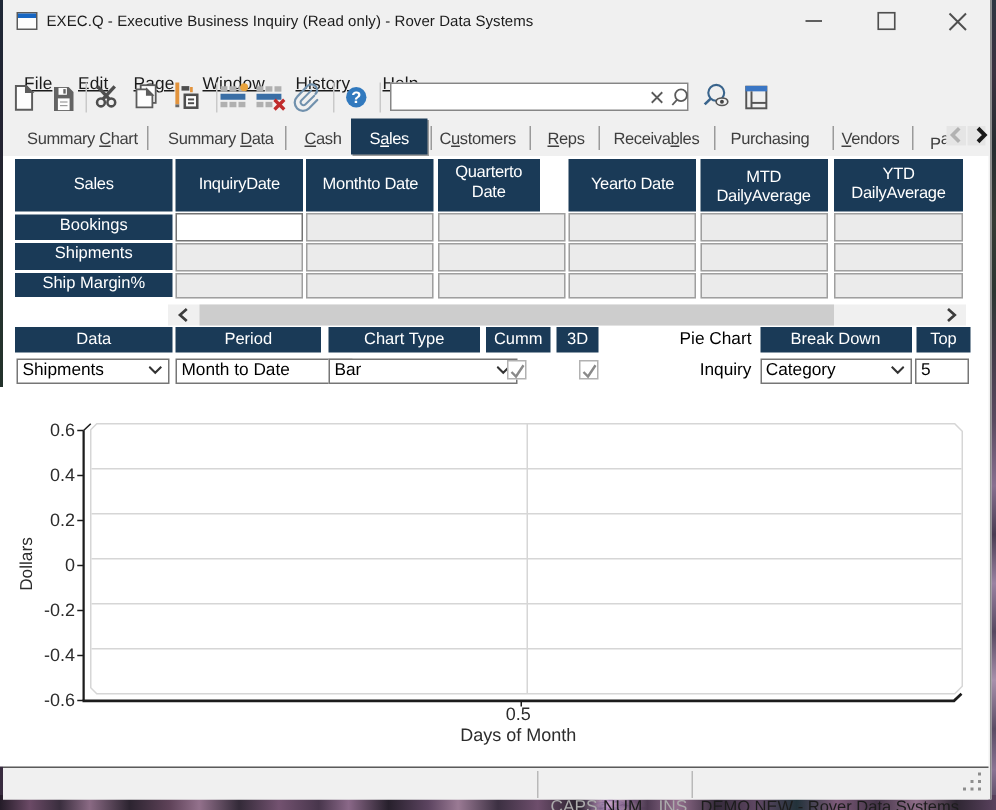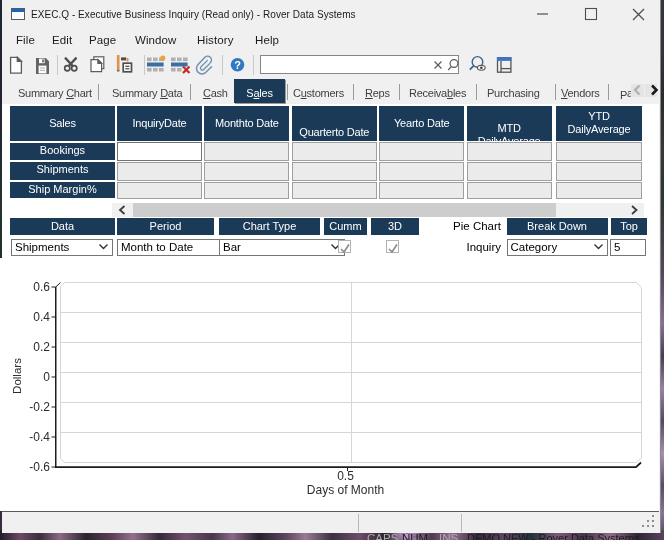--- a/index.html
+++ b/index.html
@@ -19,21 +19,21 @@
 #win { position:absolute; left:2px; top:0; width:659px; height:533px; background:#f0f0f0; border-right:1.5px solid #8a8a8a; }
 
 #title { position:absolute; left:0; top:0; width:100%; height:28px; background:#f0f0f0; }
 #ticon { position:absolute; left:9px; top:8px; width:14px; height:12px; border:1px solid #5a5a5a; background:#fdfdfd; }
 #ticon::before { content:""; position:absolute; left:0; top:0; width:12px; height:3px; background:#1766c2; }
 #ttext { position:absolute; left:29px; top:9px; font-size:10px; letter-spacing:0.05px; color:#1b1b1b; white-space:nowrap; }
 .capbtn { position:absolute; top:0; width:44px; height:28px; }
 #tmin  { left:518px; } #tmax { left:566px; } #tclose { left:614px; }
 
 #menu { position:absolute; left:0; top:28px; width:100%; height:24px; font-size:11.5px; letter-spacing:0.1px; color:#1b1b1b; }
-#menu span { position:absolute; top:6px; }
+#menu span { position:absolute; top:22px;text-decoration:underline; }
 
 #tbar { position:absolute; left:0; top:52px; width:100%; height:28px; }
 .tsep { position:absolute; top:3px; width:1px; height:20px; background:#c9c9c9; }
 #tbox { position:absolute; left:258px; top:3px; width:199px; height:19px; background:#fff; border:1px solid #868686; }
 
 #tabs { position:absolute; left:0; top:80px; width:100%; height:24px; font-size:11px; letter-spacing:-0.25px; color:#3f3f3f; }
 .tab { position:absolute; top:7px; white-space:nowrap; }
 .tabsep { position:absolute; top:4px; width:1px; height:16px; background:#9a9a9a; }
 #seltab { position:absolute; left:232px; top:-1px; width:51px; height:24px; background:#1a3a57; color:#fff; text-align:center; padding-top:8px; box-shadow:1px 1px 0 #9a9a9a; }
 .tsb { position:absolute; top:4px; width:14px; height:13px; background:#e5e5e5; }
@@ -222,23 +222,23 @@
     <svg width="40" height="24" style="position:absolute;left:625px;top:0">
       <path d="M12.5 5.5 L8 10 L12.5 14.5" stroke="#b2b2b2" stroke-width="2.4" fill="none"></path>
       <path d="M25 5.5 L29.5 10 L25 14.5" stroke="#1a1a1a" stroke-width="2.6" fill="none"></path>
     </svg>
   </div>
   <div id="panel">
 
     <div class="hcell navy" style="left:8px;width:105px;padding-top:11px">Sales</div>
     <div class="hcell navy" style="left:115px;width:85px;padding-top:11px">InquiryDate</div>
     <div class="hcell navy" style="left:202.4px;width:85px;padding-top:11px">Monthto Date</div>
-    <div class="hcell navy" style="left:289.8px;width:85px;padding-top:20px">Quarterto Date</div>
+    <div class="hcell navy" style="left:289.8px;width:68px;padding-top:3px">Quarterto Date</div>
     <div class="hcell navy" style="left:377.2px;width:85px;padding-top:11px">Yearto Date</div>
-    <div class="hcell navy" style="left:464.6px;width:85px;padding-top:16px">MTD<br>DailyAverage</div>
+    <div class="hcell navy" style="left:464.6px;width:85px;padding-top:6px">MTD<br>DailyAverage</div>
     <div class="hcell navy" style="left:554px;width:86px;padding-top:4px">YTD<br>DailyAverage</div>
 
     <div class="rcell navy" style="top:39px;height:17px;padding-top:1px">Bookings</div>
     <div class="rcell navy" style="top:58px;height:17.5px;padding-top:1px">Shipments</div>
     <div class="rcell navy" style="top:78px;height:16px;padding-top:1px">Ship Margin%</div>
 
     <div class="dcell" style="left:115px;top:38px;width:85px;height:19px;background:#fff;border-color:#737373"></div>
     <div class="dcell" style="left:202.4px;top:38px;width:85px;height:19px"></div>
     <div class="dcell" style="left:289.8px;top:38px;width:85px;height:19px"></div>
     <div class="dcell" style="left:377.2px;top:38px;width:85px;height:19px"></div>
@@ -262,21 +262,21 @@
       <svg width="532" height="14" style="position:absolute;left:0;top:0">
         <path d="M12.5 3 L8 7 L12.5 11" stroke="#3c3c3c" stroke-width="1.8" fill="none"></path>
         <path d="M520 3 L524.5 7 L520 11" stroke="#3c3c3c" stroke-width="1.8" fill="none"></path>
       </svg>
     </div>
 
     <div class="chead navy" style="left:8px;width:105px">Data</div>
     <div class="chead navy" style="left:115px;width:97px">Period</div>
     <div class="chead navy" style="left:217px;width:101px">Chart Type</div>
     <div class="chead navy" style="left:322px;width:43px">Cumm</div>
-    <div class="chead navy" style="left:369px;width:48px">3D</div>
+    <div class="chead navy" style="left:369px;width:28px">3D</div>
     <div class="lbl" style="left:418px;top:116px;width:81px">Pie Chart</div>
     <div class="chead navy" style="left:504.5px;width:101px">Break Down</div>
     <div class="chead navy" style="left:609px;width:36px">Top</div>
 
     <div class="combo" style="left:9px;width:102px">Shipments<svg width="9" height="6">
           <path d="M0.5 0.5 L4.5 4.5 L8.5 0.5" stroke="#333" stroke-width="1.4" fill="none"></path>
         </svg></div>
     <div class="combo" style="left:115px;width:118px">Month to Date<svg width="9" height="6">
           <path d="M0.5 0.5 L4.5 4.5 L8.5 0.5" stroke="#333" stroke-width="1.4" fill="none"></path>
         </svg></div>

